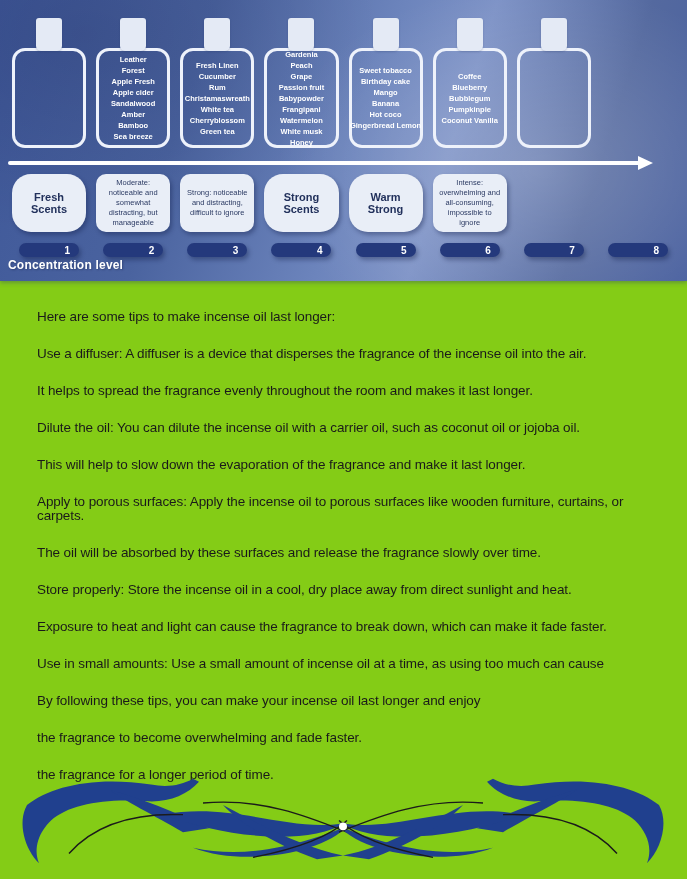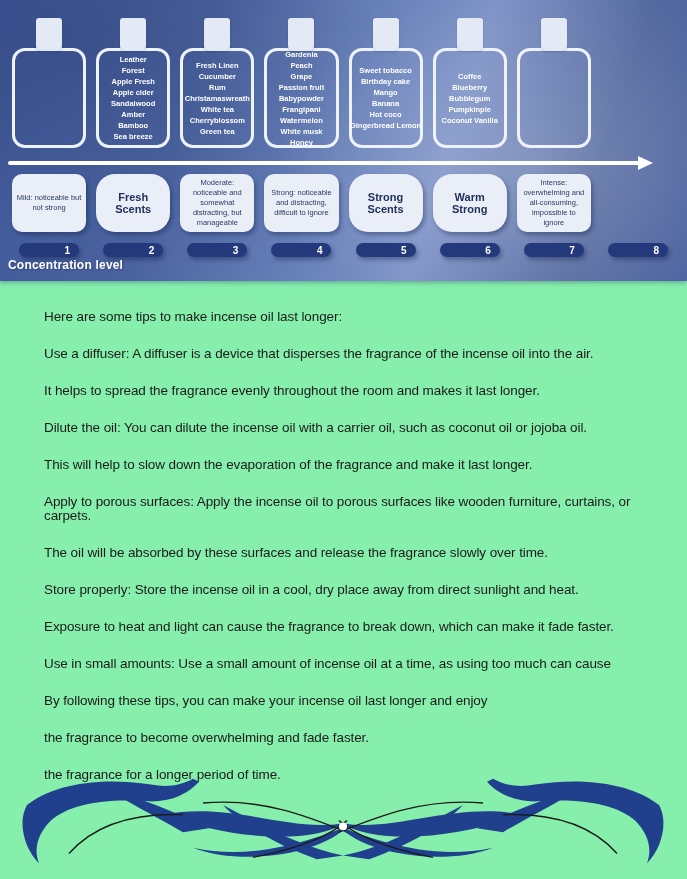--- a/index.html
+++ b/index.html
@@ -1,18 +1,18 @@
 <!DOCTYPE html>
 <html><head>
 <meta charset="utf-8">
 <style>
   html,body{margin:0;padding:0;background:#fff;}
   .canvas{
     position:relative;width:687px;height:879px;margin:0 auto;
-    background:#86efac;overflow:hidden;
+    background:#84cc16;overflow:hidden;
     font-family:"Liberation Sans",sans-serif;
   }
   
   .header{
     position:absolute;top:0;left:0;width:687px;height:281px;
     background:
       radial-gradient(ellipse 420px 300px at 78% 60%, rgba(255,255,255,.20), rgba(255,255,255,0) 62%),
       radial-gradient(ellipse 500px 340px at 12% 12%, rgba(0,0,40,.14), rgba(0,0,0,0) 60%),
       linear-gradient(108deg,#3f5899 0%,#4a639f 28%,#6c84bc 52%,#7d92c6 64%,#54699f 84%,#49609f 100%);
     box-shadow:0 2px 4px rgba(40,60,110,.35);
@@ -62,21 +62,21 @@
     padding-right:9px;box-sizing:border-box;
     color:#fff;font-size:10px;font-weight:bold;
   }
   .axis-label{
     position:absolute;top:258px;left:8px;color:#ffffff;
     font-size:12px;font-weight:bold;letter-spacing:.2px;
     text-shadow:1px 1px 2px rgba(20,30,70,.4);
   }
   
   .tips{position:absolute;top:280px;left:0;width:687px;padding:30px 20px 0 28px;box-sizing:border-box;}
-  .tips p{margin:0 0 23px 16px;font-size:13.5px;line-height:14px;color:#1a1a1a;letter-spacing:-0.1px;}
+  .tips p{margin:0 0 23px 9px;font-size:13.5px;line-height:14px;color:#1a1a1a;letter-spacing:-0.1px;}
   
   .flourish{position:absolute;top:772px;left:13px;width:660px;height:97px;}
 </style>
 </head>
 <body>
 
 <div class="canvas">
 
   <div class="header">
     <div class="grid-row bottles-row">
@@ -149,21 +149,20 @@
           <div class="bottle-body"></div>
         </div>
       </div>
 
     <div class="axis-arrow">
       <div class="shaft"></div>
       <div class="head"></div>
     </div>
 
     <div class="grid-row cards-row">
-        <div class="level-card">Mild: noticeable but not strong</div>
         <div class="level-card emphasis">Fresh Scents</div>
         <div class="level-card">Moderate: noticeable and somewhat distracting, but manageable</div>
         <div class="level-card">Strong: noticeable and distracting, difficult to ignore</div>
         <div class="level-card emphasis">Strong Scents</div>
         <div class="level-card emphasis">Warm Strong</div>
         <div class="level-card">Intense: overwhelming and all-consuming, impossible to ignore</div>
       </div>
     <div class="grid-row pills-row">
         <div class="pill-wrap">
           <div class="level-pill">1</div>

